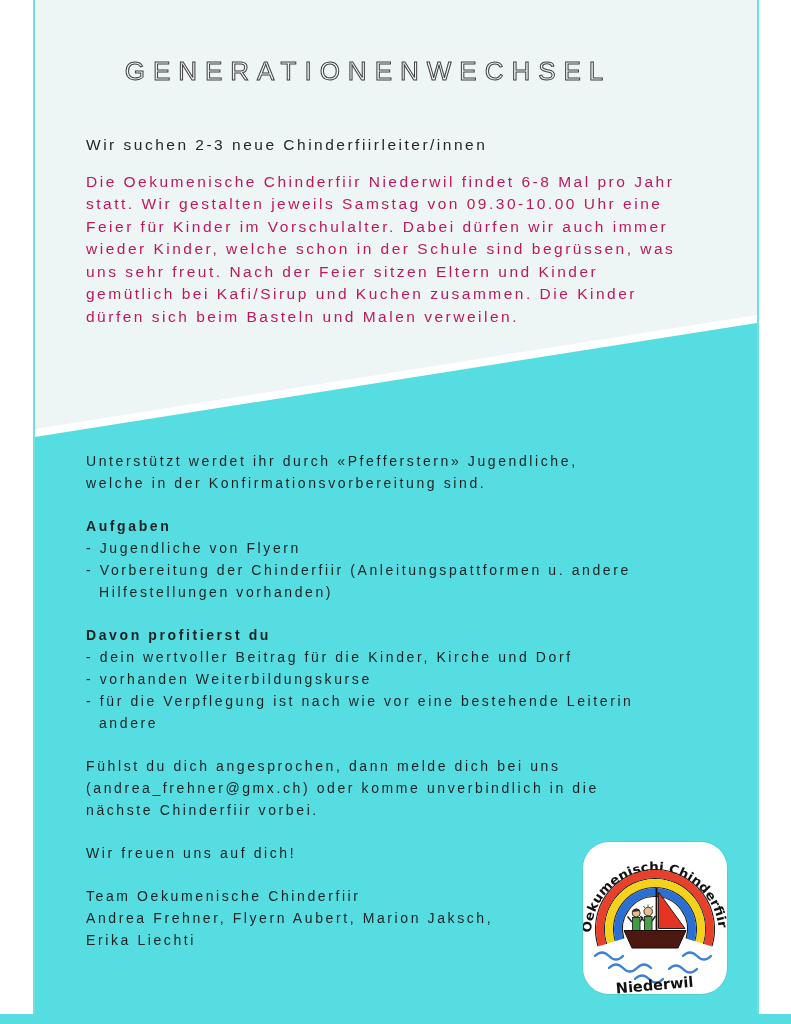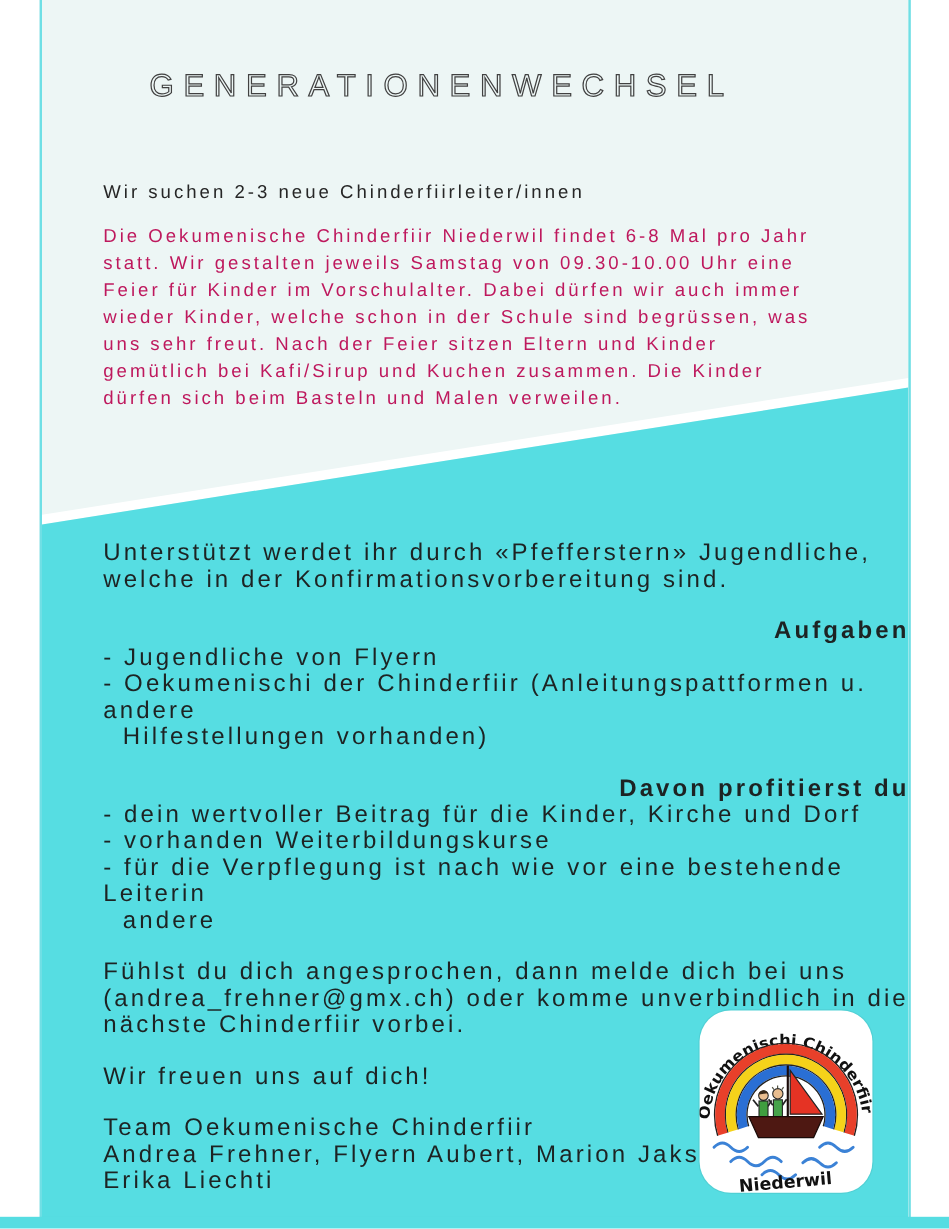--- a/index.html
+++ b/index.html
@@ -20,32 +20,32 @@
   .flyer-title{
     position:absolute;left:0;top:56px;width:666px;
     text-align:center;
     font-size:26px;font-weight:400;letter-spacing:8px;
     color:transparent;-webkit-text-stroke:1px #414141;
     white-space:nowrap;
   }
   .top-text{position:absolute;left:51px;top:134px;width:674px;}
   .intro-heading{
     font-size:15.5px;letter-spacing:2.5px;line-height:22.5px;
-    margin:16px 0 14px 0;color:#262626;
+    margin:0 0 14px 0;color:#262626;
   }
   .intro-paragraph{
     font-size:15.5px;letter-spacing:2.5px;line-height:22.5px;
     white-space:pre-wrap;color:#be185d;margin:0;
   }
   .teal-text{
     position:absolute;left:51px;top:450px;width:672px;
-    font-size:20px;letter-spacing:2.6px;line-height:22px;color:#1d2323;
+    font-size:14px;letter-spacing:2.6px;line-height:22px;color:#1d2323;
   }
   .block{white-space:pre-wrap;margin:0 0 21px 0;}
-  .section-heading{font-weight:bold;margin:0;text-align:right;}
+  .section-heading{font-weight:bold;margin:0;}
   .bullet-list{margin:0 0 21px 0;}
   .bullet{white-space:pre-wrap;padding-left:0;margin:0;}
   .bottom-bar{
     position:absolute;left:0;bottom:0;width:791px;height:10px;
     background:#56dde2;
   }
   .logo{
     position:absolute;left:583px;top:842px;width:144px;height:152px;
     background:#ffffff;border-radius:26px;
     box-shadow:0 0 0 1px rgba(0,0,0,0.06);
@@ -77,21 +77,21 @@
 dürfen sich beim Basteln und Malen verweilen.</p>
     </div>
 
     <div class="teal-text">
       <div class="block">Unterstützt werdet ihr durch «Pfefferstern» Jugendliche,
 welche in der Konfirmationsvorbereitung sind.</div>
 
       <div class="bullet-list">
         <div class="section-heading">Aufgaben</div>
         <div class="bullet">- Jugendliche von Flyern</div>
-        <div class="bullet">- Oekumenischi der Chinderfiir (Anleitungspattformen u. andere
+        <div class="bullet">- Vorbereitung der Chinderfiir (Anleitungspattformen u. andere
   Hilfestellungen vorhanden)</div>
       </div>
 
       <div class="bullet-list">
         <div class="section-heading">Davon profitierst du</div>
         <div class="bullet">- dein wertvoller Beitrag für die Kinder, Kirche und Dorf</div>
         <div class="bullet">- vorhanden Weiterbildungskurse</div>
         <div class="bullet">- für die Verpflegung ist nach wie vor eine bestehende Leiterin
   andere</div>
       </div>

